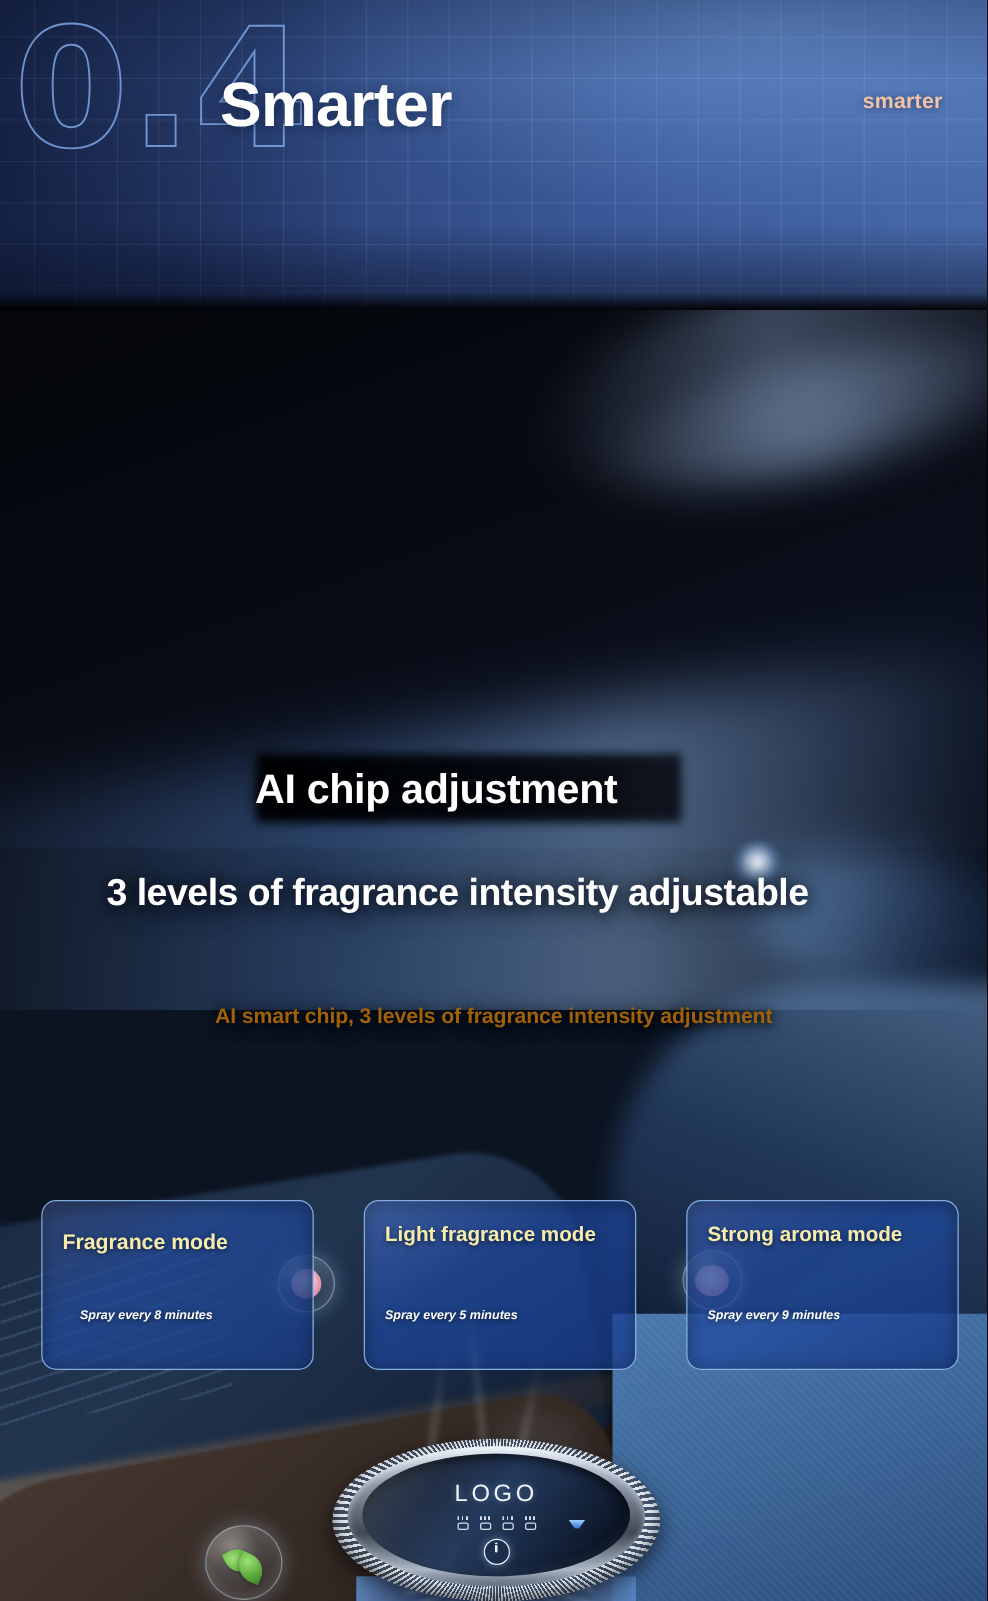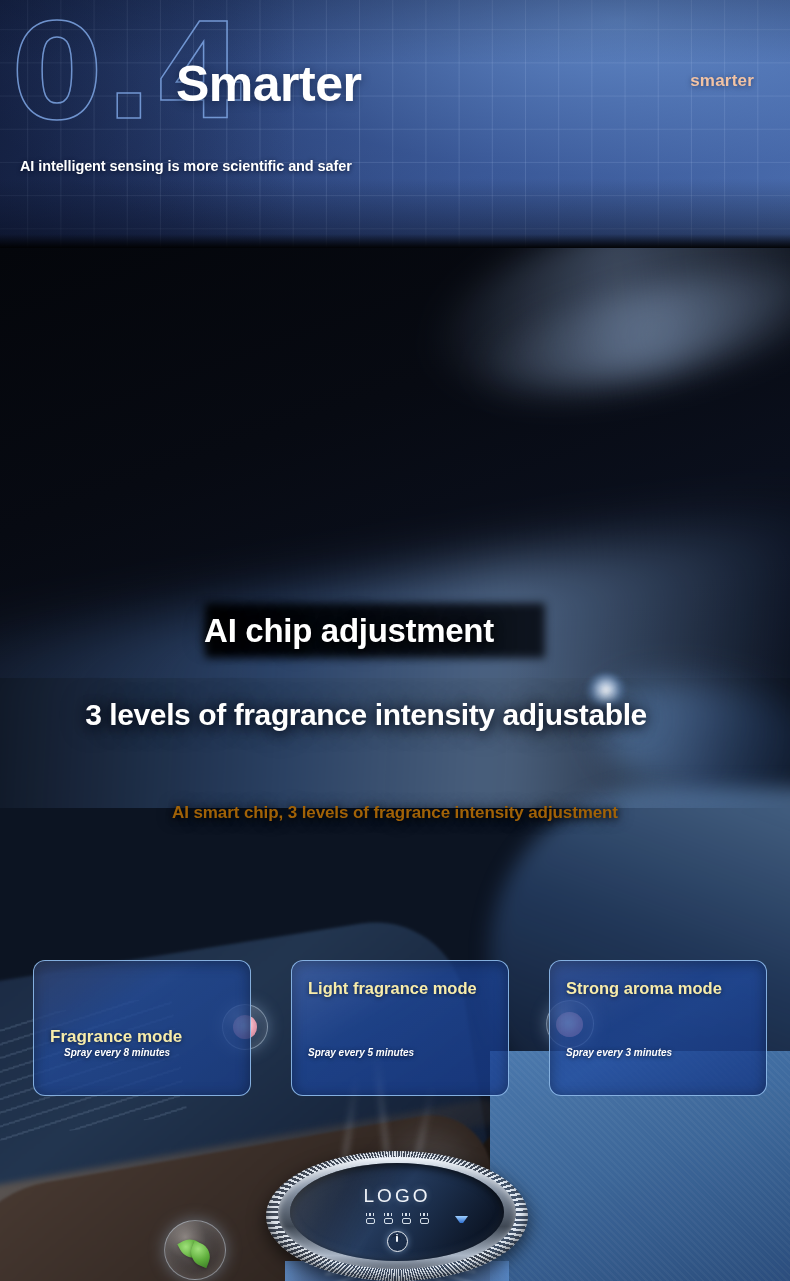--- a/index.html
+++ b/index.html
@@ -225,21 +225,21 @@
     position:absolute;inset:0;
     background:linear-gradient(150deg, rgba(255,255,255,.10) 0%, rgba(255,255,255,0) 40%);
     pointer-events:none;
   }
   .card-title{
     position:absolute;left:16px;top:17px;right:12px;
     font-size:16.5px;font-weight:bold;line-height:21px;
     color:#f7ecab;
     text-shadow:0 1px 4px rgba(0,0,0,.55);
   }
-  .card.c1 .card-title{font-size:17px;top:22px;margin-top:43px;}
+  .card.c1 .card-title{font-size:17px;top:22px;}
   .card-desc{
     position:absolute;left:16px;top:86px;right:12px;
     font-size:10px;font-weight:bold;color:#ffffff;
     text-shadow:0 1px 4px rgba(0,0,0,.6);
     font-style:italic;
   }
   .card.c1 .card-desc{left:30px;}
 
   
   .device{
@@ -408,21 +408,20 @@
 
 <div id="page">
 
   <div class="header">
     <div class="header-grid"></div>
     <div class="header-vignette"></div>
 
     <div class="big-num">0.4</div>
     <div class="hero-title">Smarter</div>
     <div class="hero-tag">smarter</div>
-    <div class="hero-sub">AI intelligent sensing is more scientific and safer</div>
 
     <div class="header-bottomfade"></div>
   </div>
 
   <div class="stage">
 
     <div class="cabin-dark"></div>
     <div class="streak streak-a"></div>
     <div class="streak streak-b"></div>
     <div class="lightband"></div>
@@ -460,21 +459,21 @@
 
       <div class="card c2">
         <div class="card-sheen"></div>
         <div class="card-title">Light fragrance mode</div>
         <div class="card-desc">Spray every 5 minutes</div>
       </div>
 
       <div class="card c3">
         <div class="card-sheen"></div>
         <div class="card-title">Strong aroma mode</div>
-        <div class="card-desc">Spray every 3 minutes</div>
+        <div class="card-desc">Spray every 9 minutes</div>
       </div>
 
     </div>
 
     <div class="device">
       <div class="mist-plume"></div>
       <div class="mist-wisp w1"></div>
       <div class="mist-wisp w2"></div>
       <div class="mist-wisp w3"></div>
 

